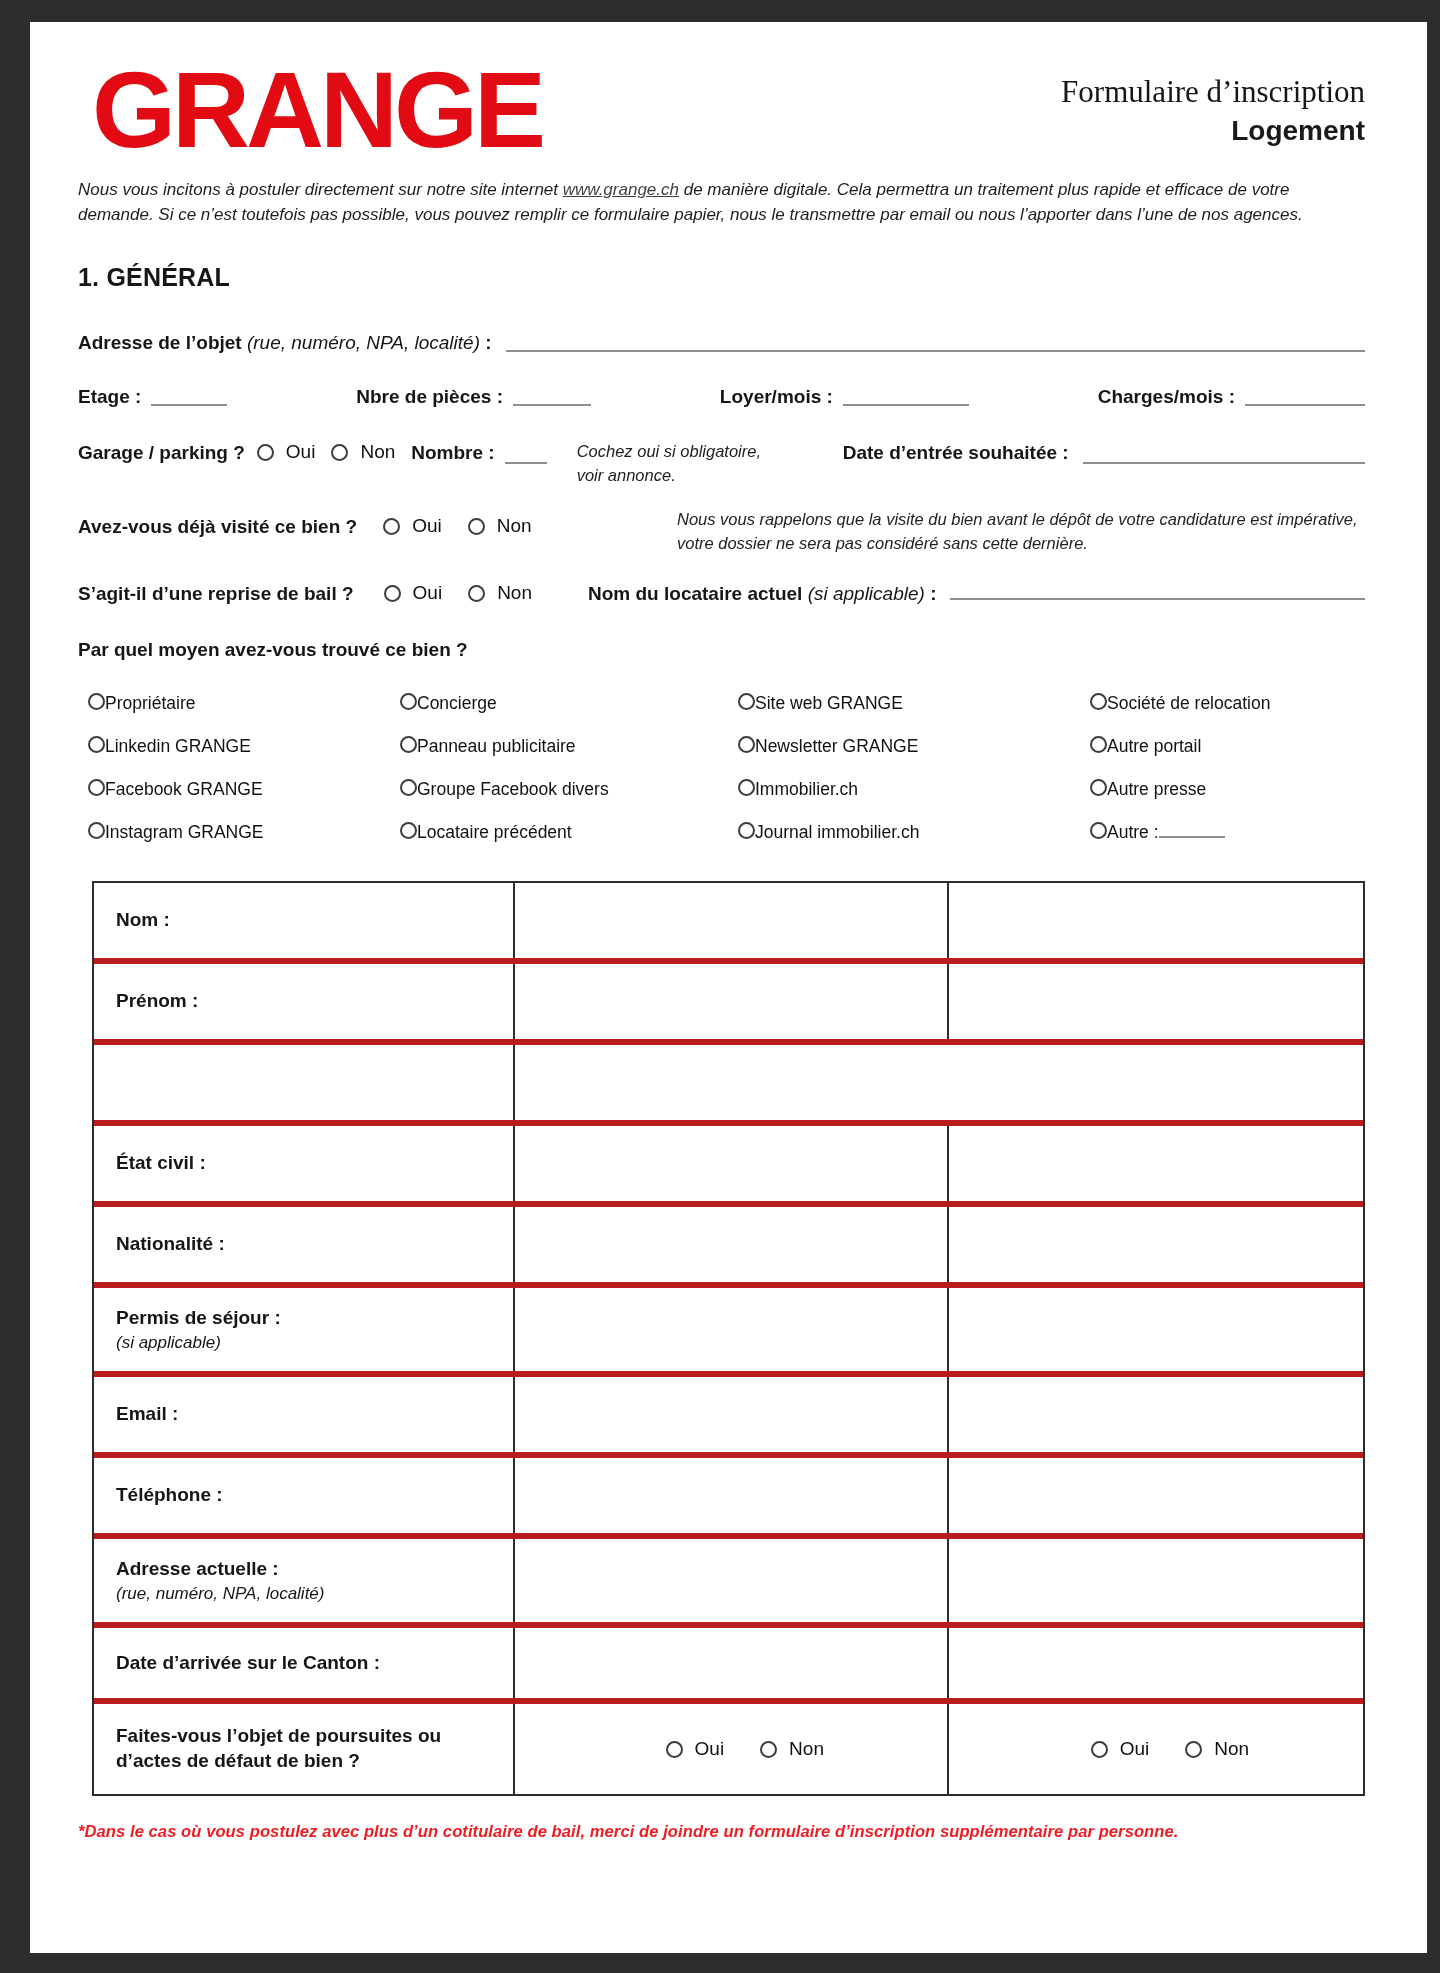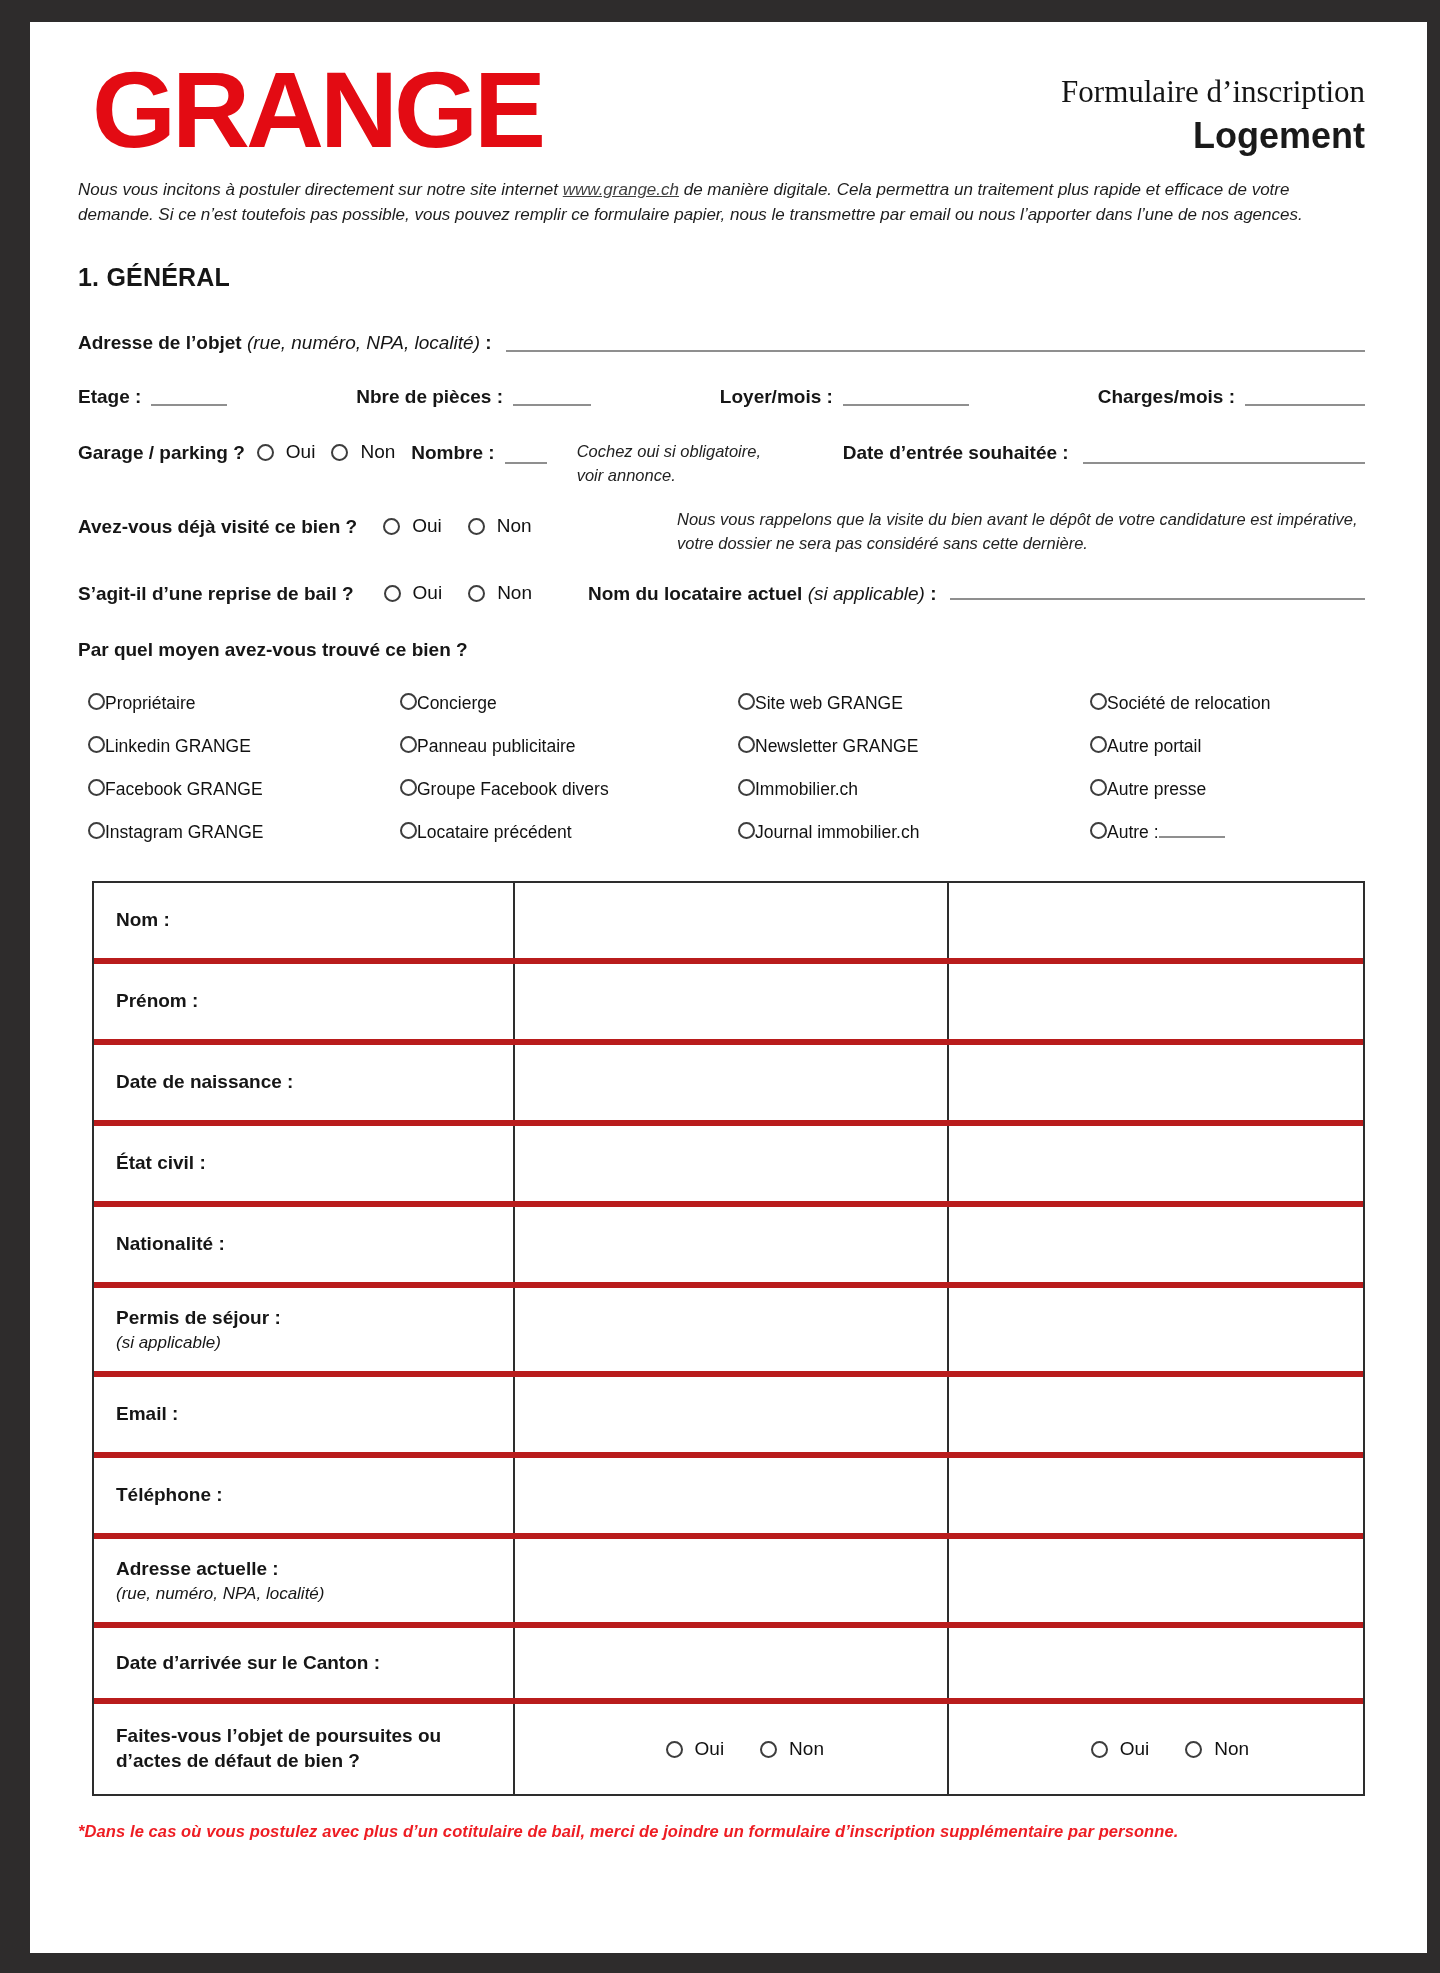--- a/index.html
+++ b/index.html
@@ -14,21 +14,21 @@
 
   
   .hdr { display:flex; justify-content:space-between; align-items:flex-start; }
   .logo {
     margin-left:14px; margin-top:10px;
     font-size:108px; font-weight:700; letter-spacing:-4px; line-height:0.88;
     color:#e30b13;
   }
   .title-block { text-align:right; margin-top:22px; }
   .title-serif { font-family:"Liberation Serif",serif; font-size:31px; color:#151515; }
-  .title-bold { font-size:36px; font-weight:700; margin-top:5px; color:#1a1a1a; }
+  .title-bold { font-size:28px; font-weight:700; margin-top:5px; color:#1a1a1a; }
 
   
   .intro { margin-top:20px; font-style:italic; font-size:17px; line-height:1.48; color:#1d1d1d; }
   .intro a { color:#404040; }
 
   
   .h2 { margin-top:36px; font-size:25px; font-weight:700; letter-spacing:.2px; }
 
   .lbl { font-weight:700; font-size:19px; white-space:nowrap; }
   .hint-i { font-style:italic; font-weight:400; }
@@ -267,23 +267,20 @@
       <div class="cell"></div>
     </div>
     <div class="trow">
       <div class="cell label-cell">
           <span class="t-lbl">Prénom :</span>
         </div>
       <div class="cell"></div>
       <div class="cell"></div>
     </div>
     <div class="trow">
-      <div class="cell label-cell">
-          <span class="t-lbl">Date de naissance :</span>
-        </div>
       <div class="cell"></div>
       <div class="cell"></div>
     </div>
     <div class="trow">
       <div class="cell label-cell">
           <span class="t-lbl">État civil :</span>
         </div>
       <div class="cell"></div>
       <div class="cell"></div>
     </div>

